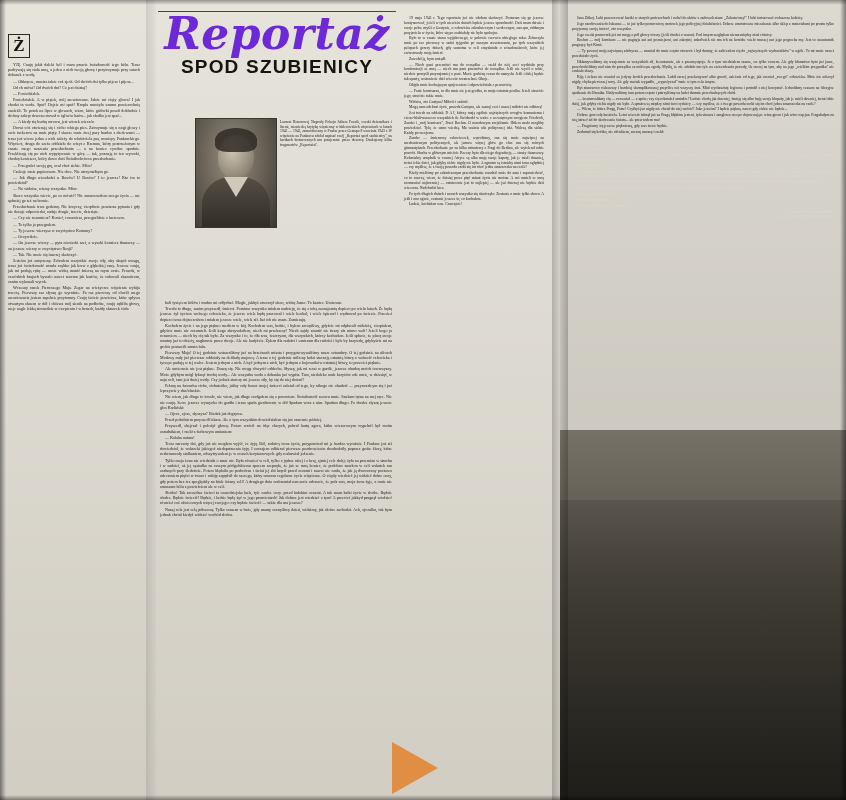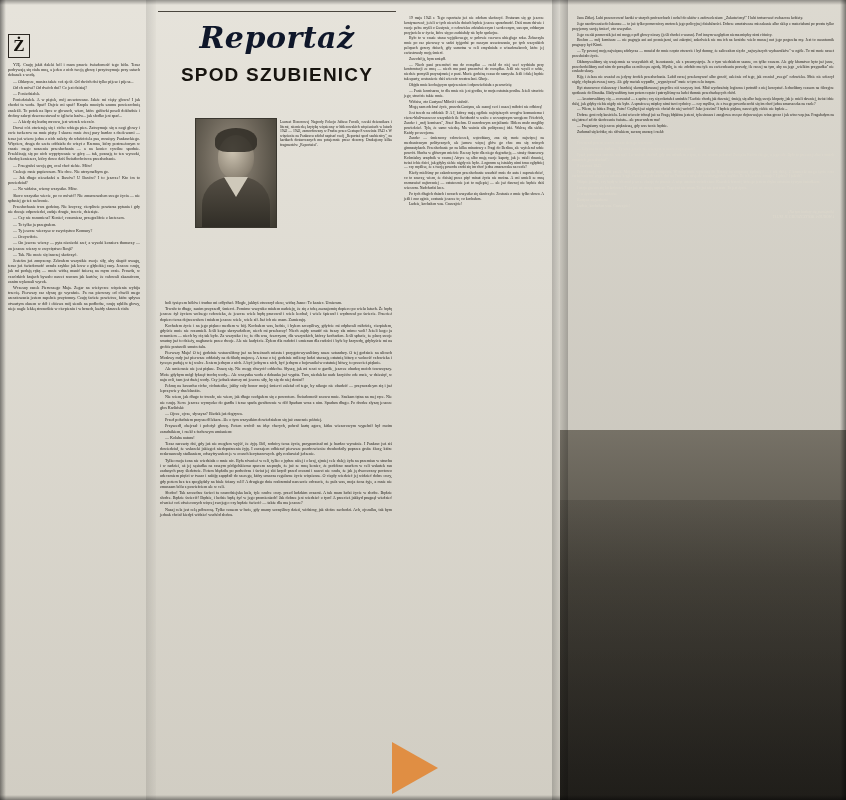--- a/index.html
+++ b/index.html
@@ -97,23 +97,23 @@
   }
   .rule {
     height: 1px;
     background: #4a463e;
     margin: 3px 0 4px 0;
   }
   .title-script {
     font-family: "DejaVu Serif", serif;
     font-style: italic;
     font-weight: bold;
-    font-size: 30px;
-    color: #0f172a;
-    margin: 8px;
+    font-size: 44px;
+    color: #6d28d9;
+    margin: 0;
     line-height: 36px;
     letter-spacing: 0.5px;
   }
   .title-sub {
     font-family: Liberation Sans, sans-serif;
     font-weight: bold;
     font-size: 19px;
     letter-spacing: 1.2px;
     color: #17140f;
     margin: 4px 0 0 0;

